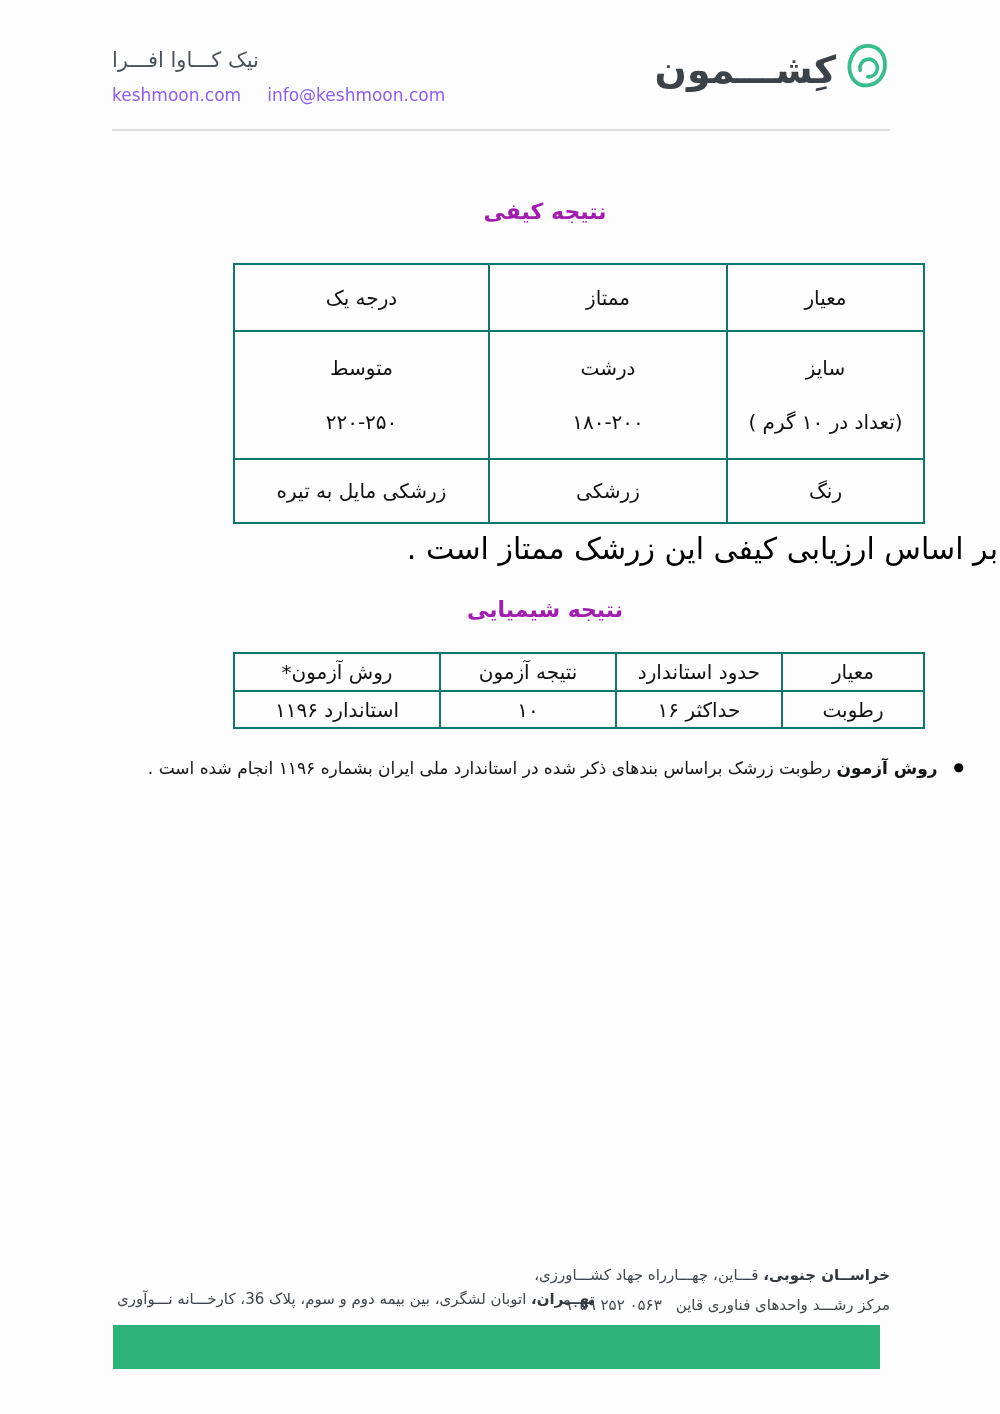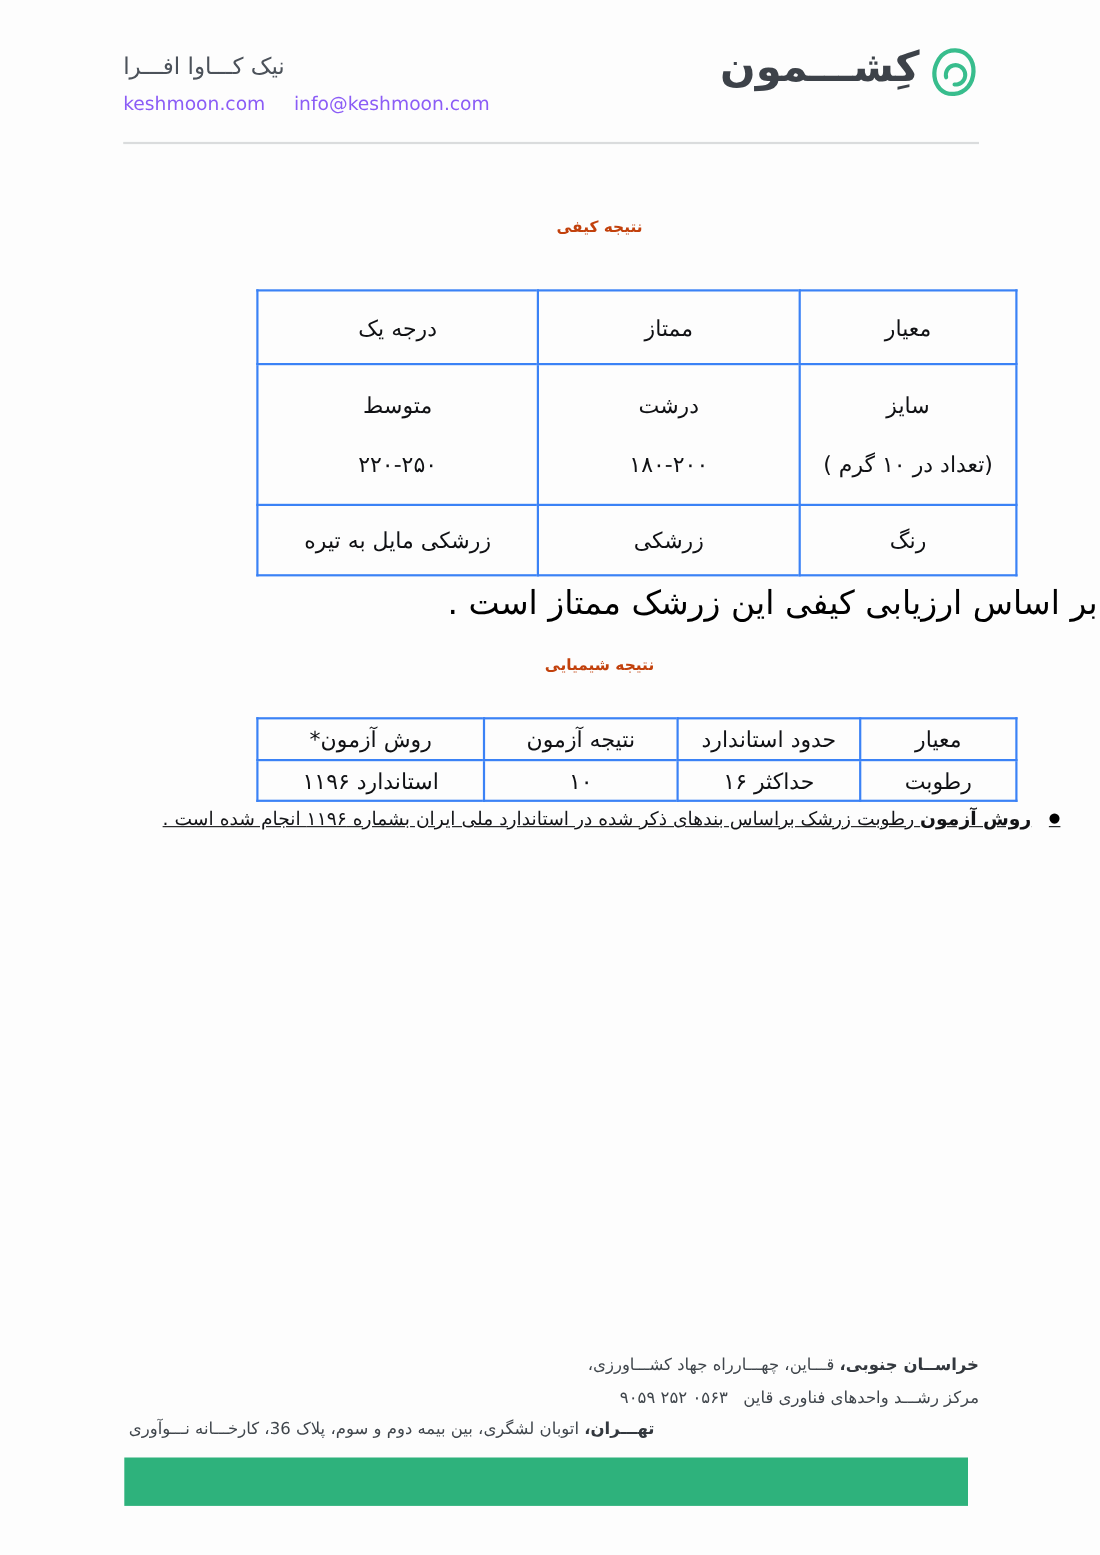--- a/index.html
+++ b/index.html
@@ -1,46 +1,46 @@
 <!DOCTYPE html>
 <html lang="fa"><head>
 <meta charset="utf-8">
 <style>
   html,body{margin:0;padding:0;background:#ffffff;}
   .page{
     position:relative;width:1000px;height:1414px;background:#fdfdfd;
     font-family:"DejaVu Sans",sans-serif;overflow:hidden;color:#131417;
   }
   
-  .brand{position:absolute;top:42px;right:112px;display:flex;align-items:flex-start;gap:10px;}
+  .brand{position:absolute;top:42px;right:112px;display:flex;align-items:flex-end;gap:10px;}
   .wordmark{font-size:38px;font-weight:bold;color:#3d4249;direction:rtl;line-height:1;}
   .logo-icon svg{display:block;}
   .contact{position:absolute;left:112px;top:48px;}
   .company{font-size:21px;color:#4c525a;direction:rtl;text-align:left;width:fit-content;}
   .links{margin-top:13px;font-size:17px;color:#8b5cf6;display:flex;gap:26px;direction:ltr;}
   .divider{position:absolute;top:129px;left:112px;width:778px;height:2px;background:#dadcdd;}
   
   .section-title{position:absolute;left:200px;width:690px;text-align:center;
-    font-weight:bold;font-size:14px;color:#c2410c;direction:rtl;}
+    font-weight:bold;font-size:22px;color:#a21caf;direction:rtl;}
   .t-qual{top:199px;}
   .t-chem{top:597px;}
   
   table.doc{border-collapse:collapse;table-layout:fixed;direction:rtl;
     font-size:20px;color:#101114;position:absolute;left:233px;}
-  table.doc td{border:2px solid #3b82f6;text-align:center;vertical-align:middle;padding:0 4px;}
+  table.doc td{border:2px solid #0f766e;text-align:center;vertical-align:middle;padding:0 4px;}
   .qtable{top:263px;}
   .ctable{top:652px;font-size:19px;}
   .line1{margin-bottom:30px;}
   
   .conclusion{position:absolute;top:531px;right:2px;direction:rtl;font-size:30px;color:#000000;white-space:nowrap;}
-  .note{position:absolute;top:735px;right:36px;direction:rtl;font-size:17px;color:#131417;white-space:nowrap;text-decoration:underline;}
+  .note{position:absolute;top:758px;right:36px;direction:rtl;font-size:17px;color:#131417;white-space:nowrap;}
   .note .bullet{font-size:12px;vertical-align:3px;margin-left:16px;color:#000;}
   .note .lead{font-weight:bold;}
   
-  .footer-right{position:absolute;top:1225px;right:110px;direction:rtl;text-align:right;
+  .footer-right{position:absolute;top:1260px;right:110px;direction:rtl;text-align:right;
     font-size:15px;line-height:30px;color:#3f454b;white-space:nowrap;}
   .footer-right .b, .footer-tehran .b{font-weight:bold;color:#33383e;}
   .phone{margin-right:14px;margin-left:43px;}
   .footer-tehran{position:absolute;top:1284px;left:157px;width:438px;direction:rtl;text-align:right;
     font-size:15px;line-height:30px;color:#3f454b;white-space:nowrap;}
   .bar{position:absolute;top:1325px;left:113px;width:767px;height:44px;background:#2eb27c;}
 </style>
 </head>
 <body>
 

